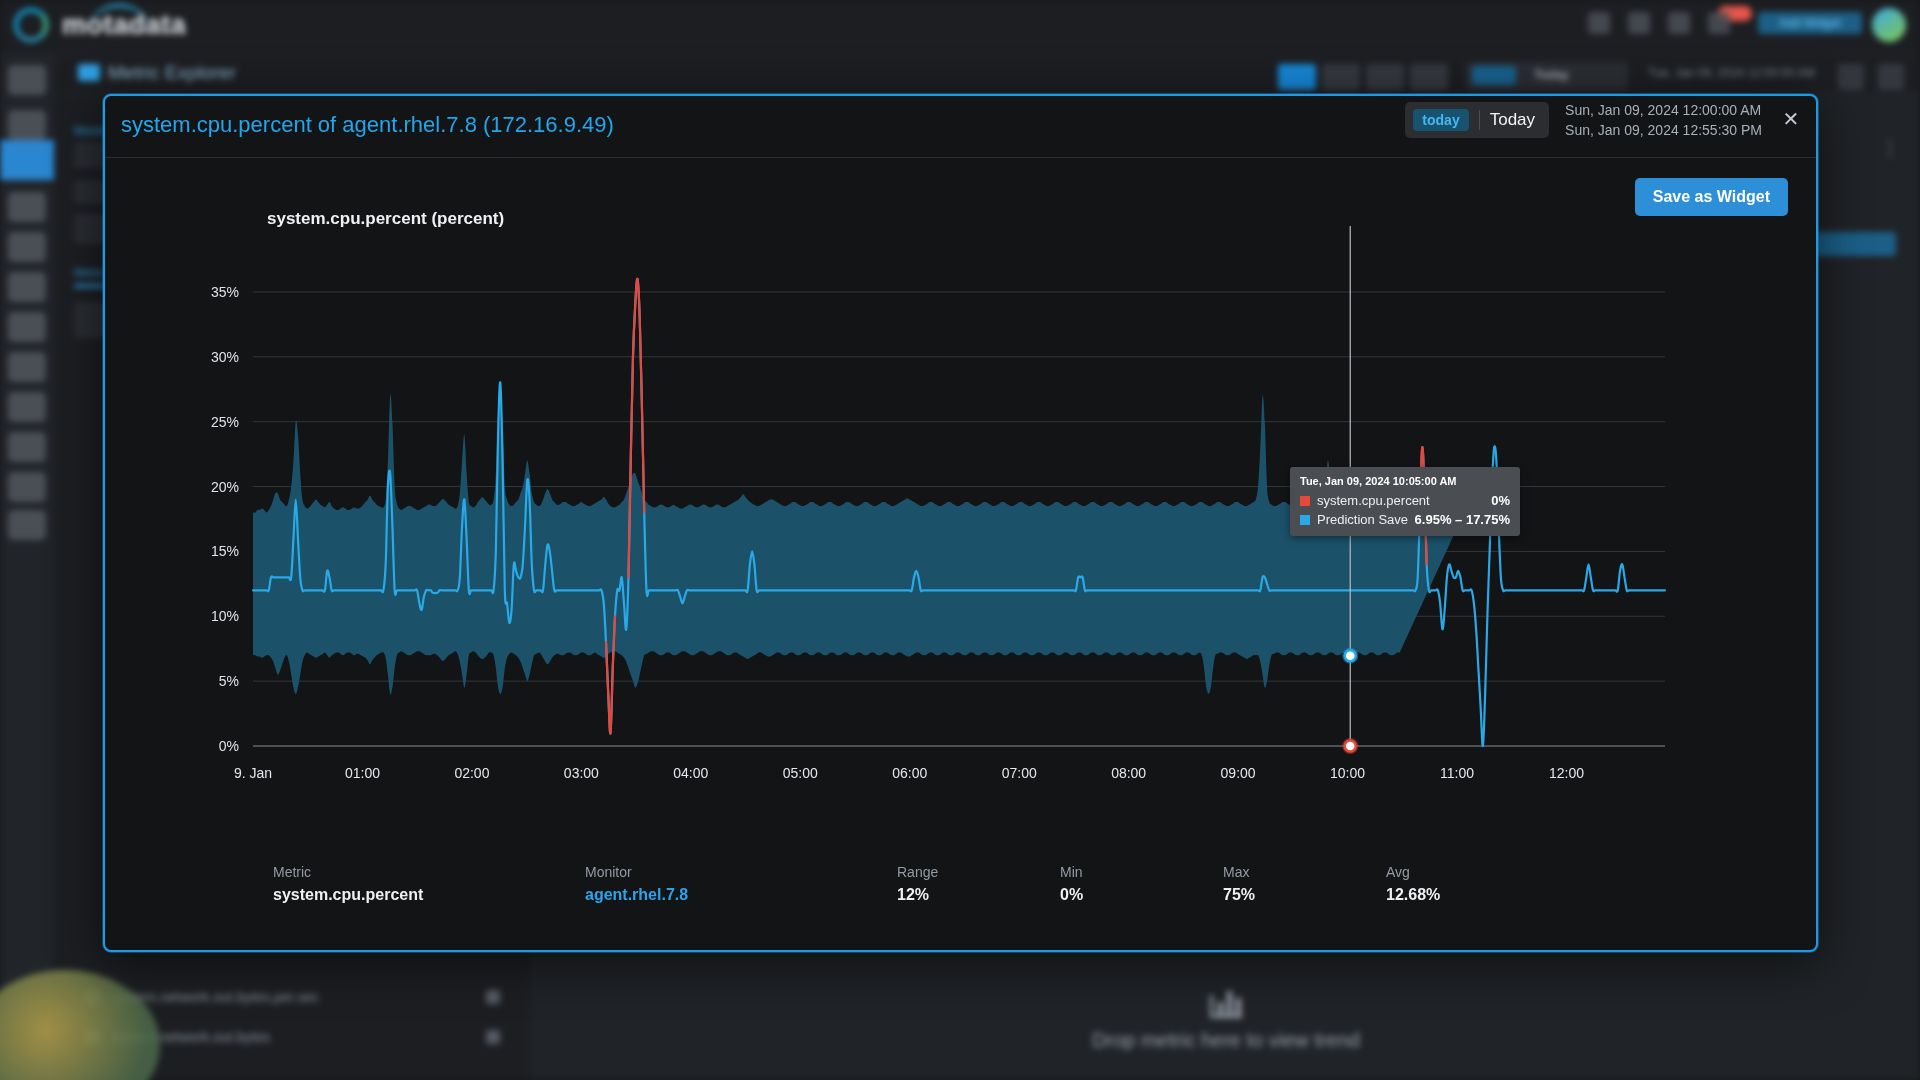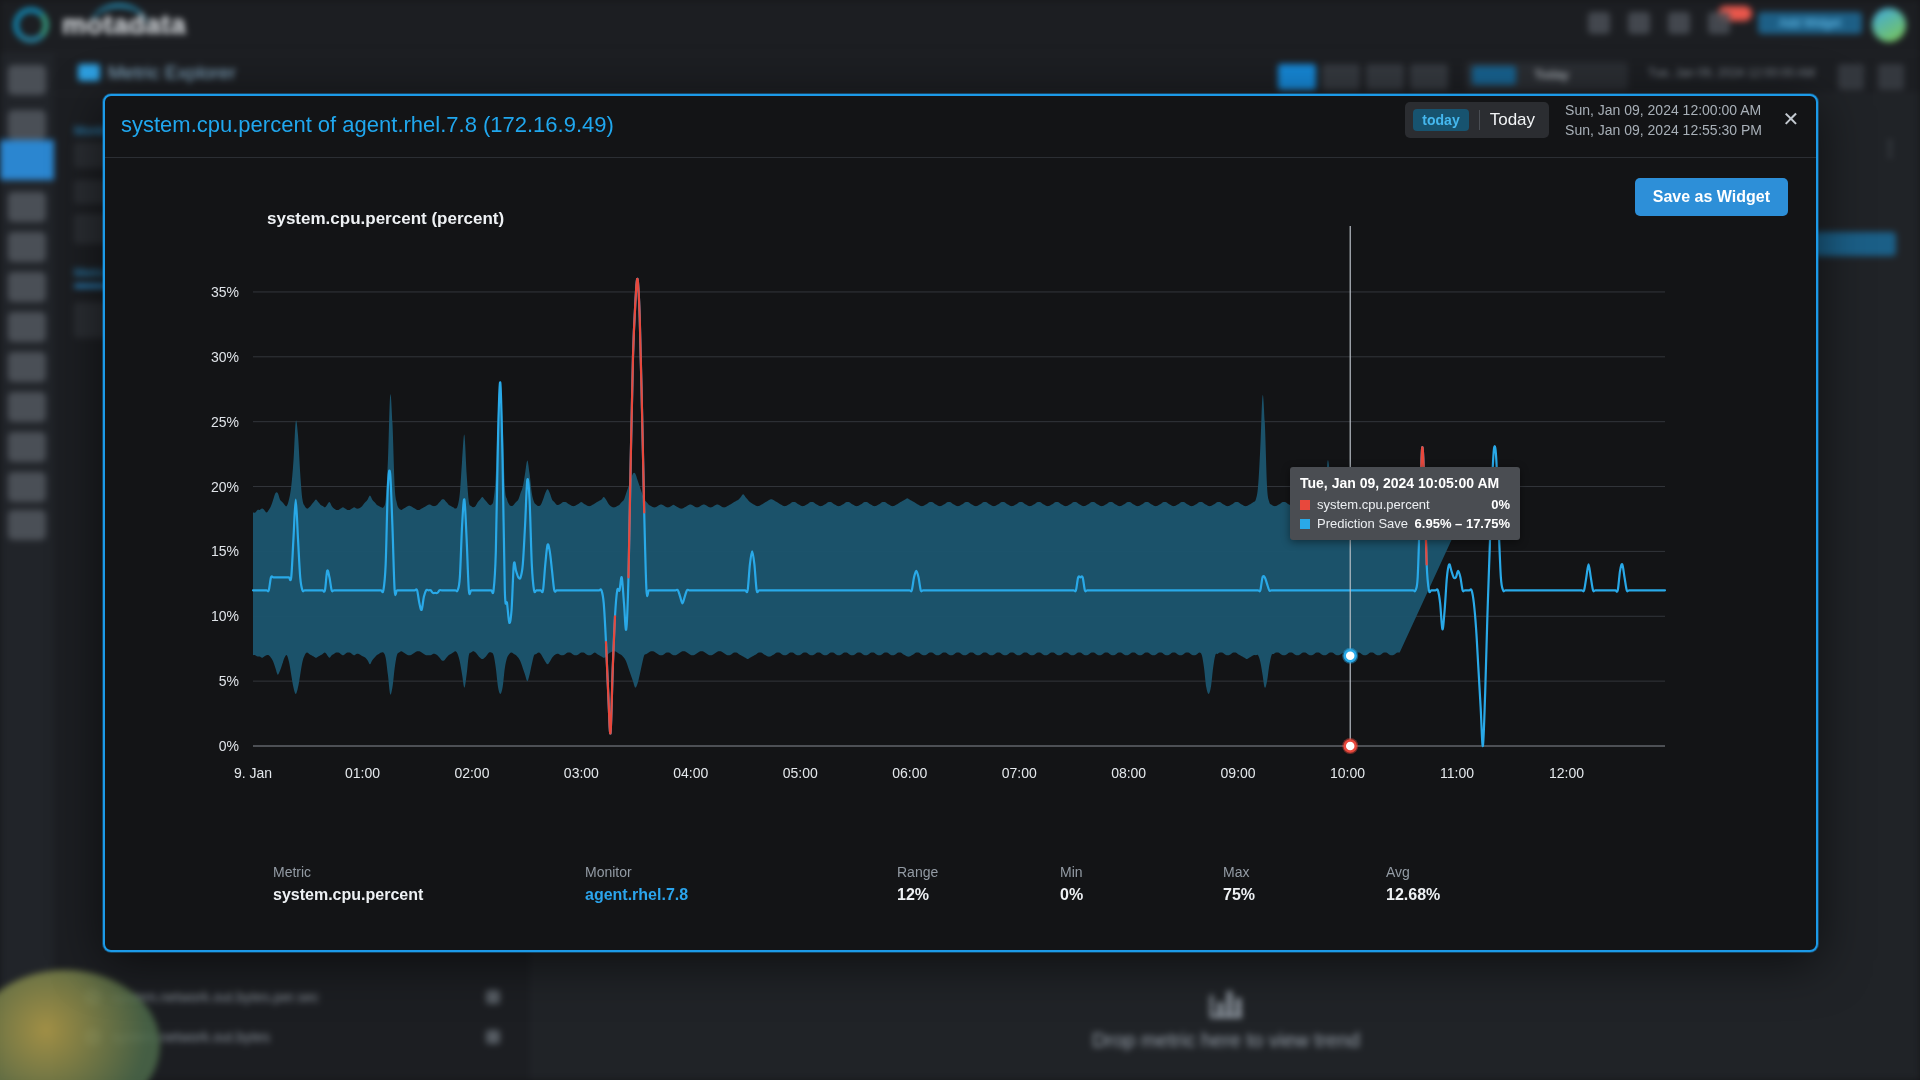--- a/index.html
+++ b/index.html
@@ -157,21 +157,21 @@
   }
 
   #plot { position: absolute; left: 0; top: 130px; width: 1711px; height: 620px; }
 
   
   .tooltip {
     position: absolute; left: 1185px; top: 371px; width: 230px;
     background: #4a4d52; border-radius: 3px; padding: 8px 10px 9px 10px;
     box-shadow: 0 2px 8px rgba(0,0,0,.45);
   }
-  .tt-date { font-size: 14px; font-weight: 700; color: #ffffff; margin-bottom: 6px; }
+  .tt-date { font-size: 11px; font-weight: 700; color: #ffffff; margin-bottom: 6px; }
   .tt-row { display: flex; align-items: center; font-size: 13px; color: #eceff2; margin-top: 4px; }
   .tt-sq { width: 10px; height: 10px; margin-right: 7px; flex: 0 0 auto; }
   .tt-name { flex: 1 1 auto; }
   .tt-val { font-weight: 700; color: #ffffff; }
 
   
   .stats {
     position: absolute; left: 0; bottom: 26px; width: 1715px; height: 60px; text-decoration: underline;
   }
   .stat { position: absolute; top: 0; }

